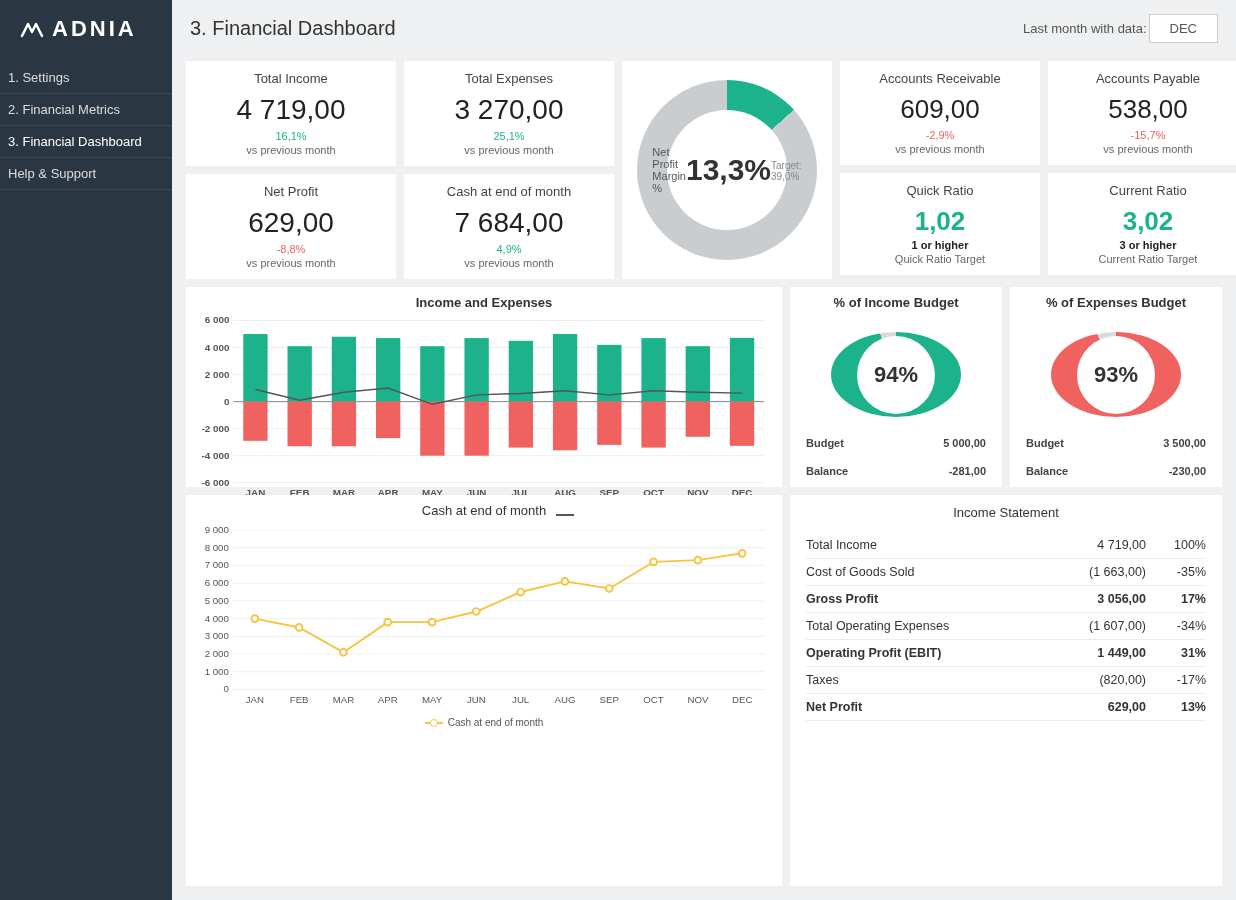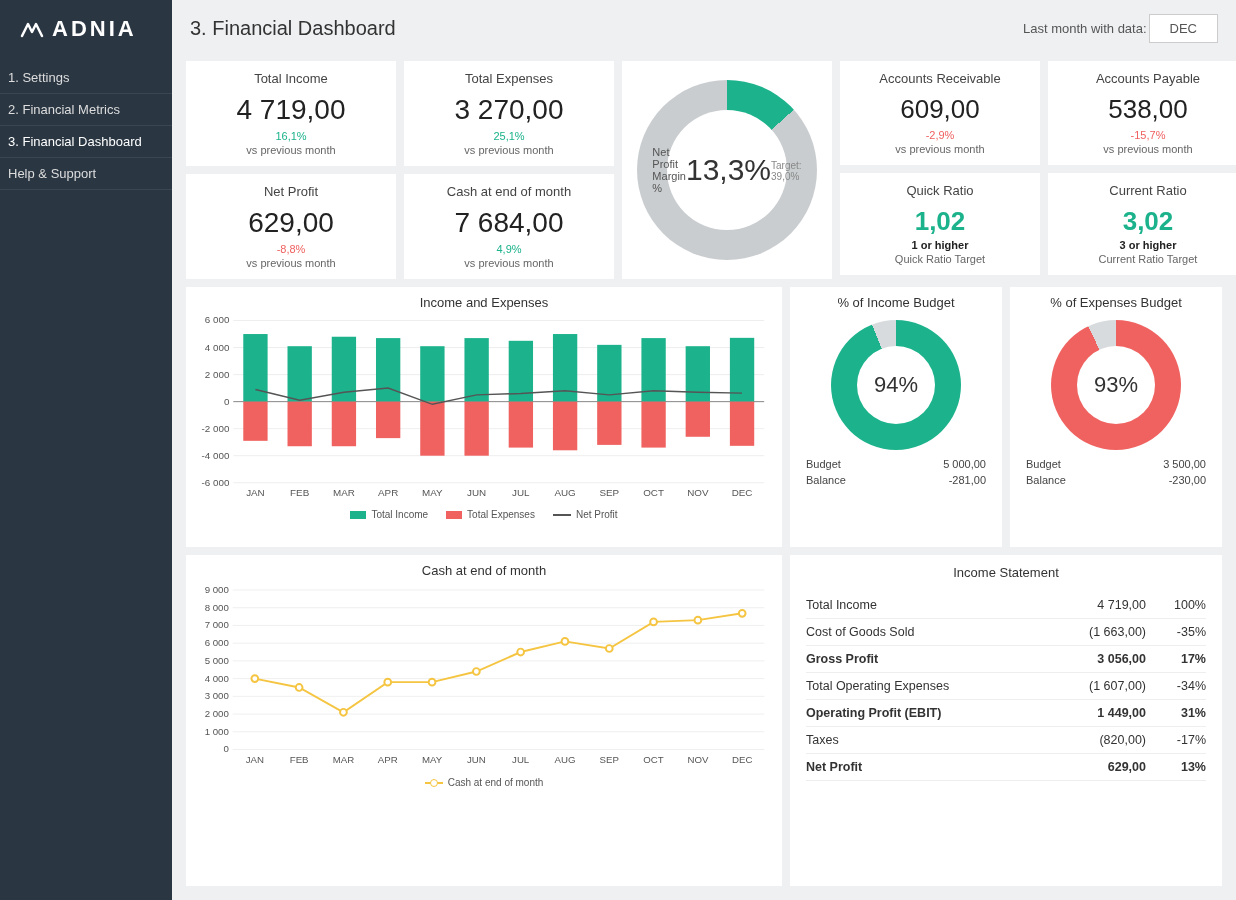--- a/index.html
+++ b/index.html
@@ -23,26 +23,26 @@
 .card .value.big { font-size: 28px; }
 .card .green { color: #1bb28c; }
 .card .red { color: #ef6260; }
 .card .sub { font-size: 11px; color: #1bb28c; margin-top: 4px; }
 .card .sub.red { color: #ef6260; }
 .card .sub2 { font-size: 11px; color: #666; margin-top: 2px; }
 .donut-card { background: #fff; width: 210px; flex-shrink: 0; display: flex; align-items: center; justify-content: center; position: relative; }
 .donut-big { width: 180px; height: 180px; border-radius: 50%; position: relative; display: flex; align-items: center; justify-content: center; }
 .donut-center { position: absolute; width: 120px; height: 120px; background: #fff; border-radius: 50%; display: flex; align-items: center; justify-content: center; }
 .donut-center .dl { font-size: 11px; color: #555; }
-.donut-center .dv { font-size: 30px; font-weight: 400; }
+.donut-center .dv { font-size: 30px; font-weight: 700; }
 .donut-center .dt { font-size: 10px; color: #888; margin-top: 2px; }
-.mid-row { display: flex; gap: 8px; height: 260px; }
+.mid-row { display: flex; gap: 8px; height: 200px; font-weight: bold; }
 .chart-card { background: #fff; flex: 1; padding: 8px 8px; }
 .chart-title { text-align: center; font-size: 13px; margin-bottom: 4px; }
-.small-donut-card { background: #fff; width: 212px; padding: 8px 12px; display: flex; flex-direction: column; }
+.small-donut-card { background: #fff; width: 212px; padding: 8px 12px; display: flex; flex-direction: column; gap: 12px; }
 .small-donut { width: 130px; height: 130px; border-radius: 50%; margin: 6px auto; position: relative; display: flex; align-items: center; justify-content: center; }
 .small-donut .hole { width: 78px; height: 78px; background: #fff; border-radius: 50%; display: flex; align-items: center; justify-content: center; font-size: 22px; }
 .budget-line { display: flex; justify-content: space-between; font-size: 11px; color: #444; padding: 2px 4px; }
 .bottom-row { display: flex; gap: 8px; flex: 1; }
 .stmt-card { background: #fff; width: 432px; padding: 10px 16px; }
 .stmt-title { text-align: center; font-size: 13px; margin-bottom: 12px; }
 .stmt-row { display: flex; padding: 6px 0; font-size: 12.5px; border-bottom: 1px solid #eee; }
 .stmt-row.bold { font-weight: 700; justify-content: flex-end; }
 .stmt-row .n { flex: 1; }
 .stmt-row .v { width: 90px; text-align: right; }

